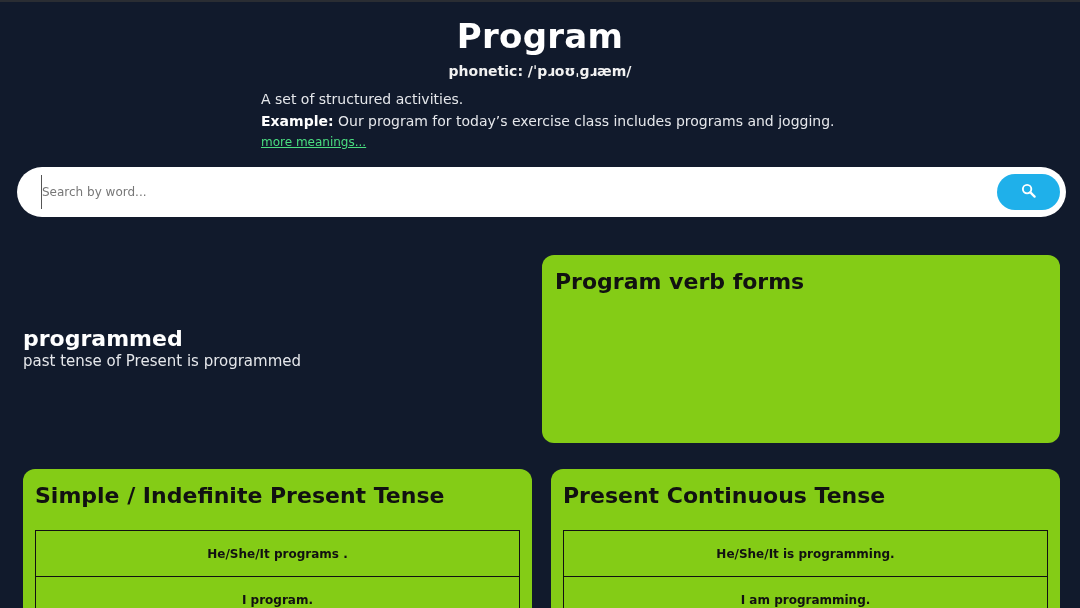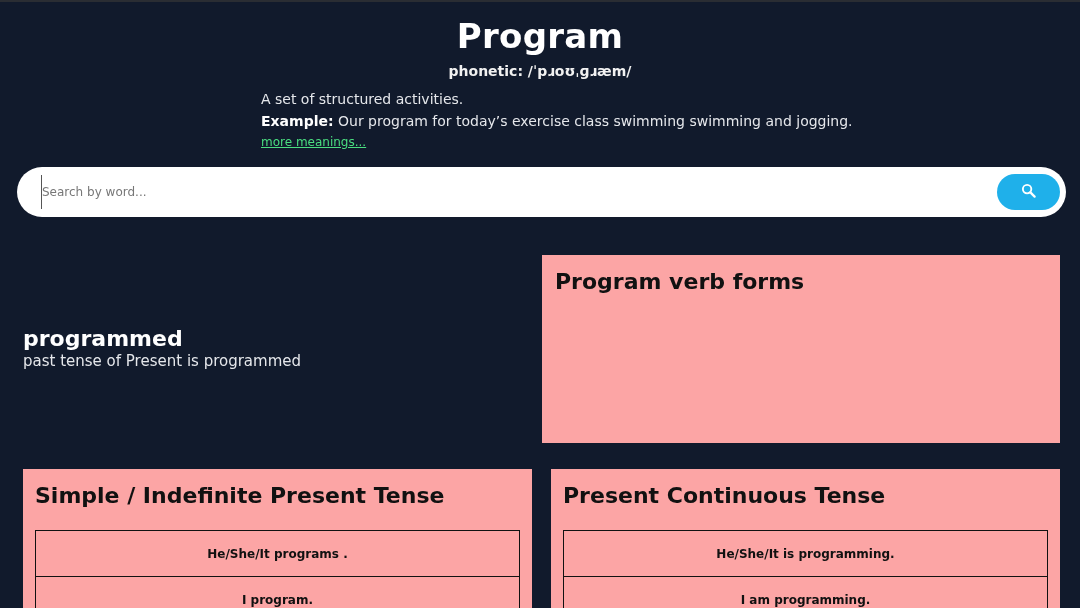--- a/index.html
+++ b/index.html
@@ -46,21 +46,21 @@
     .search-input::placeholder { color: #777; }
     .search-btn {
       position: absolute; right: 6px; top: 7px; width: 63px; height: 36px;
       background: #1fb0ea; border-radius: 18px; border: none; cursor: pointer;
       display: flex; align-items: center; justify-content: center;
     }
     .word-block { position: absolute; left: 23px; top: 324px; }
     .word-title { font-size: 22px; font-weight: bold; color: #ffffff; }
     .word-sub { font-size: 15px; color: #e5e7eb; margin-top: 1px; }
     .card {
-      position: absolute; background: #fca5a5; border-radius: 0; color: #111;
+      position: absolute; background: #84cc16; border-radius: 12px; color: #111;
     }
     .card h2 { font-size: 22px; font-weight: bold; color: #111; }
     .verb-card { left: 542px; top: 253px; width: 518px; height: 188px; }
     .verb-card h2 { position: absolute; left: 13px; top: 14px; }
     .verb-table {
       position: absolute; left: 13px; top: 63px; border-collapse: collapse;
       font-size: 12px; color: #111;
     }
     .verb-table th, .verb-table td {
       border: 1.5px solid #111; height: 45px; padding: 0 12px; text-align: center;
@@ -80,21 +80,21 @@
       border: 1.5px solid #111; height: 46px; text-align: center;
     }
   </style>
 </head>
 <body>
 
 <div class="hero">
   <h1 class="title">Program</h1>
   <div class="phonetic">phonetic: /ˈpɹoʊˌɡɹæm/</div>
   <div class="definition">A set of structured activities.</div>
-  <div class="example"><b>Example:</b><span> Our program for today’s exercise class swimming swimming and jogging.</span></div>
+  <div class="example"><b>Example:</b><span> Our program for today’s exercise class includes programs and jogging.</span></div>
   <a class="more-link">more meanings...</a>
 </div>
 
 <div class="search-wrap">
   <input class="search-input" type="text" placeholder="Search by word..." style="">
   <button class="search-btn">
     <span>
       <svg width="15" height="15" viewBox="0 0 16 16">
         <circle cx="6.5" cy="6.5" r="4.5" fill="none" stroke="#fff" stroke-width="2"></circle>
         <line x1="10" y1="10" x2="14.5" y2="14.5" stroke="#fff" stroke-width="2.4" stroke-linecap="round"></line>

